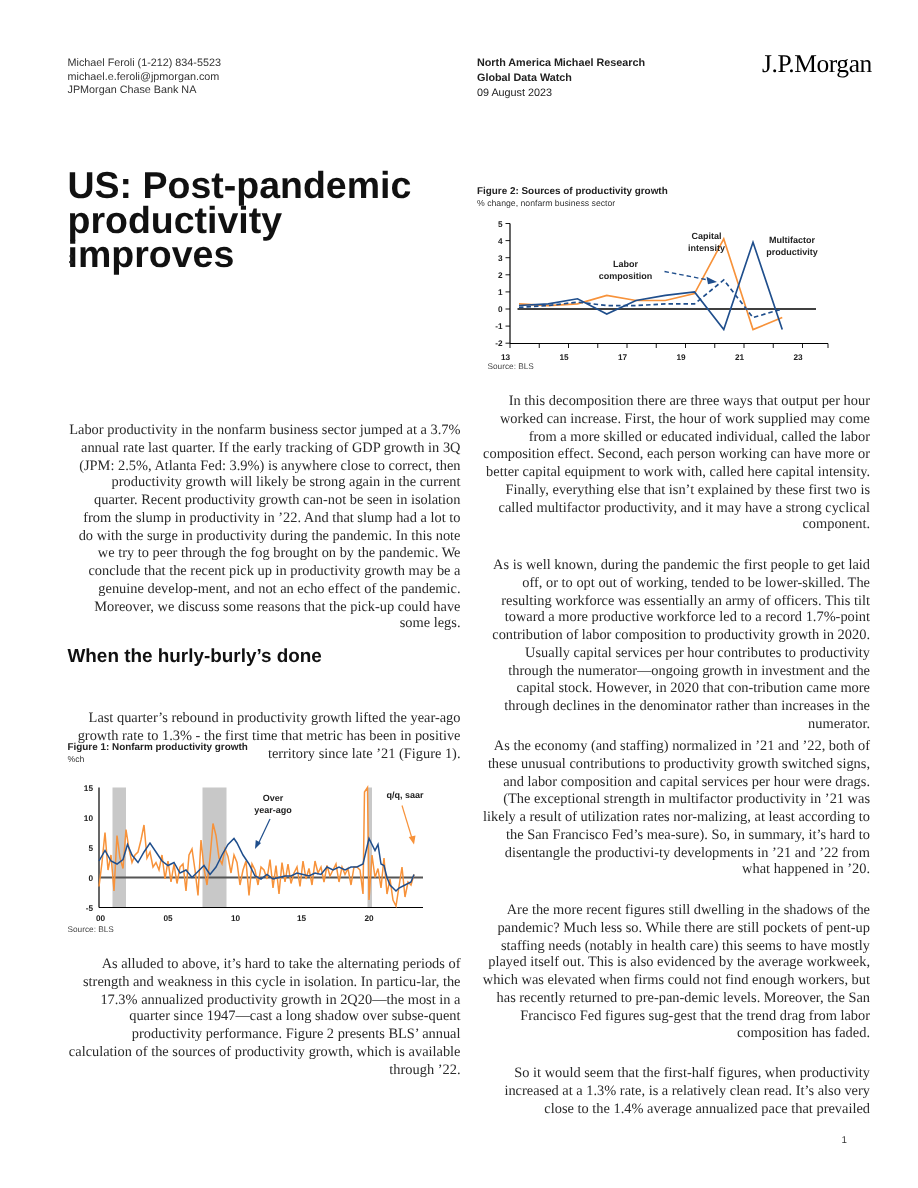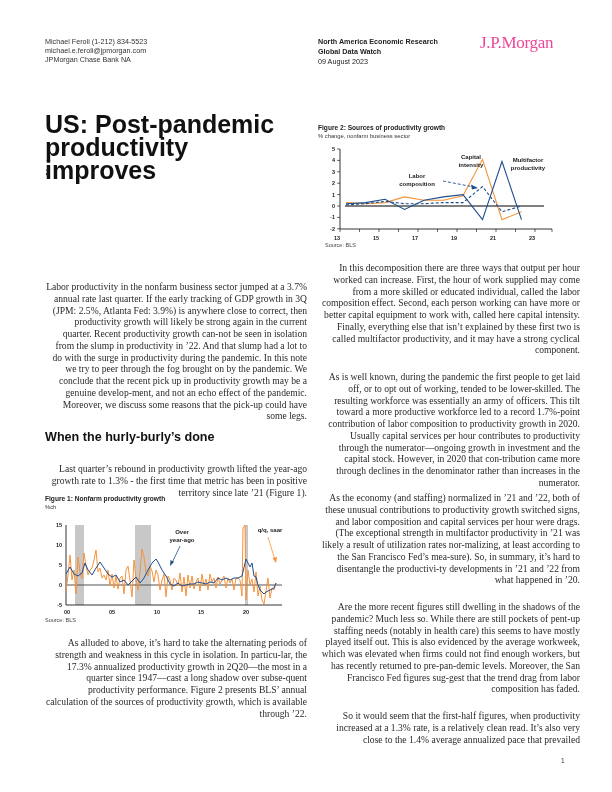--- a/index.html
+++ b/index.html
@@ -3,21 +3,21 @@
 <meta charset="utf-8">
 <style>
   html, body { margin: 0; padding: 0; background: #fff; }
   body { width: 612px; height: 792px; position: relative; overflow: hidden; color: #222; }
   .sans { font-family: "Liberation Sans", sans-serif; }
   .serif { font-family: "Liberation Serif", serif; }
   .abs { position: absolute; }
   .hdr-left { left: 45px; top: 37px; font-size: 7.2px; line-height: 9.2px; color: #333; }
   .hdr-mid { left: 318px; top: 37px; font-size: 7.2px; line-height: 10px; color: #222; }
   .hdr-mid .b { font-weight: bold; }
-  .logo { left: 480px; top: 33px; font-size: 17px; color: #ec4899; letter-spacing: -0.3px; font-family: "Liberation Serif", serif; }
+  .logo { left: 508px; top: 33px; font-size: 17px; color: #000000; letter-spacing: -0.3px; font-family: "Liberation Serif", serif; }
   .title { left: 45px; top: 113px; font-size: 25px; line-height: 23px; font-weight: bold; color: #111; width: 260px; }
   .bullets { left: 45px; top: 165px; width: 262px; margin: 0; padding: 0; list-style: none; }
   .bullets li { position: relative; padding-left: 16px; font-size: 9.6px; line-height: 11.6px; font-weight: bold; color: #222; margin-bottom: 3.8px; }
   .bullets li .dot { position: absolute; left: 1px; top: 0; font-size: 8px; }
   .body { font-size: 9.6px; line-height: 11.75px; color: #2a2a2a; width: 262px; text-align: right; }
   .h2 { left: 45px; top: 430px; font-size: 12.6px; font-weight: bold; color: #111; }
   .fig-title { font-size: 6.6px; font-weight: bold; color: #222; }
   .fig-sub { font-size: 5.8px; color: #333; }
   .fig-src { font-size: 5.5px; color: #444; }
   .page-num { left: 561px; top: 757px; font-size: 6.5px; color: #333; }
@@ -25,38 +25,38 @@
 </style>
 </head>
 <body>
 
 <div class="abs sans hdr-left">
   <div>Michael Feroli  (1-212) 834-5523</div>
   <div>michael.e.feroli@jpmorgan.com</div>
   <div>JPMorgan Chase Bank NA</div>
 </div>
 <div class="abs sans hdr-mid">
-  <div class="b">North America Economic Research</div>
+  <div class="b">North America Michael Research</div>
   <div class="b">Global Data Watch</div>
   <div>09 August 2023</div>
 </div>
 <div class="abs logo">J.P.Morgan</div>
 
 <div class="abs sans title">US: Post-pandemic productivity improves</div>
 
 <ul class="abs serif bullets">
   <li><span class="dot">•</span></li>
   <li><span class="dot">•</span></li>
   <li><span class="dot">•</span></li>
   <li><span class="dot">•</span></li>
 </ul>
 
 <div class="abs serif body" style="left:45px; top:281px;">Labor productivity in the nonfarm business sector jumped at a 3.7% annual rate last quarter. If the early tracking of GDP growth in 3Q (JPM: 2.5%, Atlanta Fed: 3.9%) is anywhere close to correct, then productivity growth will likely be strong again in the current quarter. Recent productivity growth can-not be seen in isolation from the slump in productivity in ’22. And that slump had a lot to do with the surge in productivity during the pandemic. In this note we try to peer through the fog brought on by the pandemic. We conclude that the recent pick up in productivity growth may be a genuine develop-ment, and not an echo effect of the pandemic. Moreover, we discuss some reasons that the pick-up could have some legs.</div>
 <div class="abs sans h2">When the hurly-burly’s done</div>
-<div class="abs serif body" style="left:45px; top:463px;">Last quarter’s rebound in productivity growth lifted the year-ago growth rate to 1.3% - the first time that metric has been in positive territory since late ’21 (Figure 1).</div>
+<div class="abs serif body" style="left:45px; top:473px;">Last quarter’s rebound in productivity growth lifted the year-ago growth rate to 1.3% - the first time that metric has been in positive territory since late ’21 (Figure 1).</div>
 
 <div class="abs sans" style="left:45px; top:495px;">
   <div class="fig-title">Figure 1: Nonfarm productivity growth</div>
   <div class="fig-sub" style="margin-top:2px;">%ch</div>
 </div>
 <svg class="abs" style="left:0; top:0;" width="612" height="792">
 
   <rect x="75" y="525" width="9" height="80" fill="#c8c8c8"></rect>
   <rect x="135" y="525" width="16" height="80" fill="#c8c8c8"></rect>
   <rect x="245" y="525" width="3" height="80" fill="#c8c8c8"></rect>

